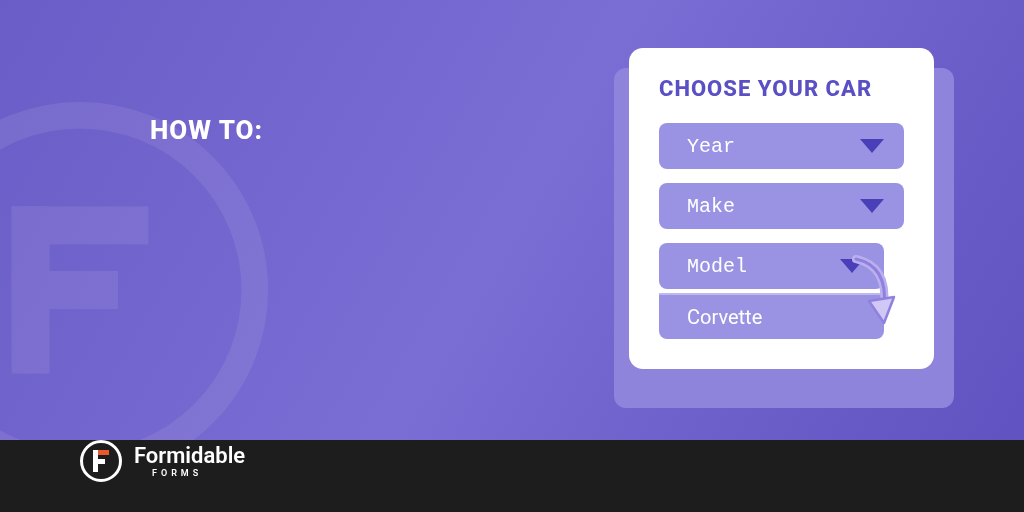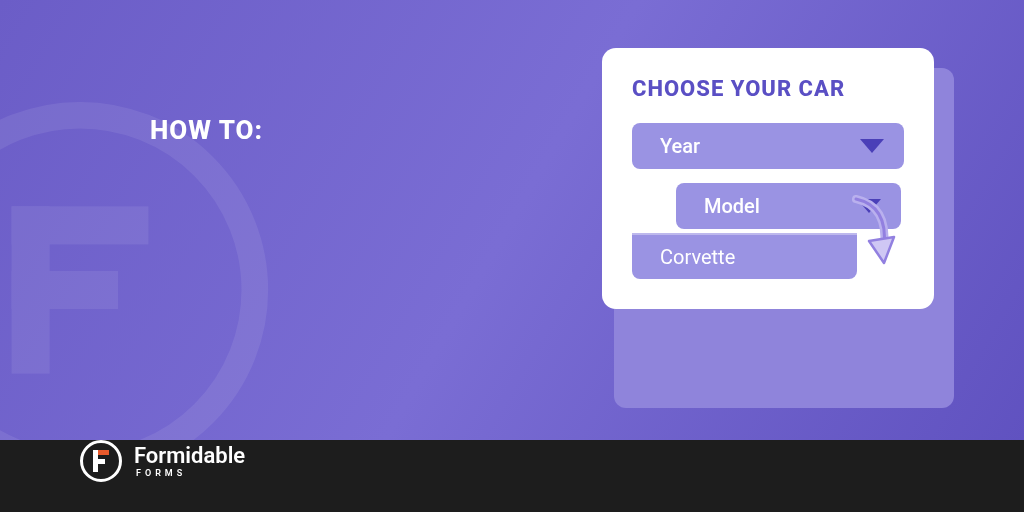--- a/index.html
+++ b/index.html
@@ -53,21 +53,21 @@
       top: 68px;
       width: 340px;
       height: 340px;
       background: #8f84db;
       border-radius: 12px;
     }
     .card {
       position: absolute;
       right: 90px;
       top: 48px;
-      width: 332px;
+      width: 305px;
       background: #fff;
       border-radius: 14px;
       padding: 28px 30px 30px;
     }
     .card-heading {
       color: #5a4fc4;
       font-size: 22px;
       font-weight: 800;
       letter-spacing: 1px;
       margin-bottom: 22px;
@@ -77,22 +77,23 @@
       border-radius: 8px;
       height: 46px;
       display: flex;
       align-items: center;
       justify-content: space-between;
       padding: 0 20px 0 28px;
       margin-bottom: 14px;
       color: #fff;
       font-size: 20px;
       font-weight: 500;
-    }
-    .dropdown.model { width: 225px; margin-bottom: 4px; margin-left: 44px; }
+      font-family: Liberation Mono, monospace;
+    }
+    .dropdown.model { width: 225px; margin-bottom: 4px; }
     .chevron {
       width: 0; height: 0;
       border-left: 12px solid transparent;
       border-right: 12px solid transparent;
       border-top: 14px solid #4a3fb8;
     }
     .option-row {
       background: #9a93e3;
       border-radius: 0 0 8px 8px;
       width: 225px;
@@ -149,21 +150,21 @@
       box-shadow: 0 -9px 0 0 transparent, -0px 9px 0 -3px transparent;
     }
     .logo-f-stem {
       position: absolute;
       left: 0; top: 0;
       width: 5px; height: 22px;
       background: #fff;
     }
     .brand-text { color: #fff; line-height: 1; }
     .brand-name { font-size: 22px; font-weight: 600; }
-    .brand-sub { font-size: 9px; letter-spacing: 4px; font-weight: 600; margin-top: 2px; margin-left: 2px; }
+    .brand-sub { font-size: 9px; letter-spacing: 4px; font-weight: 600; margin-top: 2px; margin-left: 18px; }
   </style>
 </head>
 <body>
 
 <div class="hero">
   <div class="bg-watermark">
     <svg viewBox="0 0 100 100">
         <circle cx="50" cy="50" r="46" fill="none" stroke="#fff" stroke-width="7"></circle>
         <rect x="32" y="28" width="36" height="10" fill="#fff"></rect>
         <rect x="32" y="45" width="28" height="10" fill="#fff"></rect>
@@ -178,20 +179,24 @@
   <div class="card-shadow"></div>
 
   <div class="card">
     <div class="card-heading">CHOOSE YOUR CAR</div>
 
     <div class="dropdown">
       <span>Year</span>
       <span class="chevron"></span>
     </div>
 
+    <div class="dropdown">
+      <span>Make</span>
+      <span class="chevron"></span>
+    </div>
 
     <div class="dropdown model">
       <span>Model</span>
       <span class="chevron"></span>
     </div>
 
     <div class="option-row">
       <span>Corvette</span>
     </div>
 

